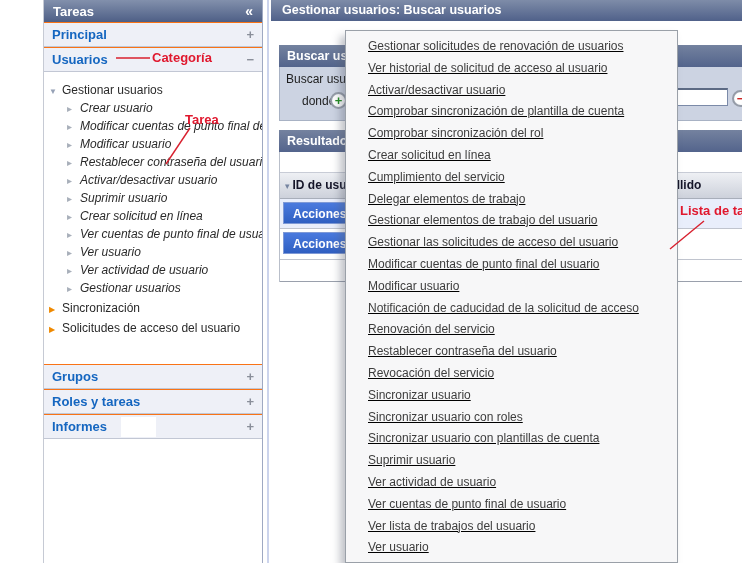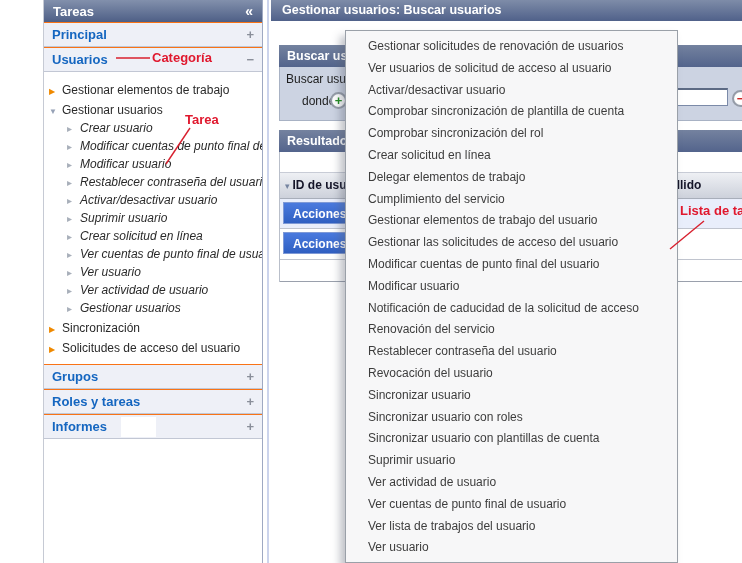--- a/index.html
+++ b/index.html
@@ -70,21 +70,21 @@
   .t-row.r2{height:30px;background:#fff;}
   .t-row.r3{height:21px;background:#fff;border-bottom:1px solid #9aa0ac;}
   .act-btn{position:absolute;left:3px;top:3px;width:110px;height:22px;
            background:linear-gradient(#4a7ade,#2f5fc2);border:1px solid #7e99d6;
            color:#fff;font-weight:bold;font-size:12px;text-align:left;padding-left:9px;
            line-height:20px;box-sizing:border-box;cursor:pointer;white-space:nowrap;overflow:hidden;}
 
   
   .menu{position:absolute;left:302px;top:30px;width:333px;height:533px;background:#f7f7f8;
         border:1px solid #9aa0a8;box-shadow:-5px 6px 8px rgba(90,95,110,0.38);
-        box-sizing:border-box;padding-top:5px;z-index:10;overflow:hidden;}
+        box-sizing:border-box;padding-top:5px;z-index:10;overflow:hidden;text-decoration:underline;}
   .menu-item{height:21.8px;line-height:21.8px;padding-left:22px;font-size:12px;color:#3d3d3d;
              white-space:nowrap;overflow:hidden;cursor:pointer;}
 
   
   .ann-svg{position:absolute;left:0;top:0;width:742px;height:563px;z-index:20;pointer-events:none;}
   .ann-label{position:absolute;z-index:21;color:#e0182e;font-weight:bold;font-size:13px;
              white-space:nowrap;pointer-events:none;}
   #ann-cat{left:109px;top:50px;}
   #ann-task{left:142px;top:112px;}
   #ann-list{left:637px;top:203px;}
@@ -108,23 +108,20 @@
         </div>
 
         <div class="cat-row">
           <span>Usuarios</span>
           <span class="cat-toggle">−</span>
         </div>
       </div>
 
     <div class="tree">
 
-        <div class="ti cat">
-          <span class="aw"></span><span>Gestionar elementos de trabajo</span>
-        </div>
 
         <div class="ti open">
           <span class="aw"></span><span>Gestionar usuarios</span>
         </div>
 
         <div class="ti leaf">
           <span class="aw"></span><span>Crear usuario</span>
         </div>
 
         <div class="ti leaf">
@@ -233,49 +230,49 @@
     <div class="t-row r2">
       <button class="act-btn">Acciones</button>
     </div>
     <div class="t-row r3"></div>
   </div>
 
   <div class="menu">
 
       <div class="menu-item">Gestionar solicitudes de renovación de usuarios</div>
 
-      <div class="menu-item">Ver usuarios de solicitud de acceso al usuario</div>
+      <div class="menu-item">Ver historial de solicitud de acceso al usuario</div>
 
       <div class="menu-item">Activar/desactivar usuario</div>
 
       <div class="menu-item">Comprobar sincronización de plantilla de cuenta</div>
 
       <div class="menu-item">Comprobar sincronización del rol</div>
 
       <div class="menu-item">Crear solicitud en línea</div>
 
+      <div class="menu-item">Cumplimiento del servicio</div>
+
       <div class="menu-item">Delegar elementos de trabajo</div>
 
-      <div class="menu-item">Cumplimiento del servicio</div>
-
       <div class="menu-item">Gestionar elementos de trabajo del usuario</div>
 
       <div class="menu-item">Gestionar las solicitudes de acceso del usuario</div>
 
       <div class="menu-item">Modificar cuentas de punto final del usuario</div>
 
       <div class="menu-item">Modificar usuario</div>
 
       <div class="menu-item">Notificación de caducidad de la solicitud de acceso</div>
 
       <div class="menu-item">Renovación del servicio</div>
 
       <div class="menu-item">Restablecer contraseña del usuario</div>
 
-      <div class="menu-item">Revocación del usuario</div>
+      <div class="menu-item">Revocación del servicio</div>
 
       <div class="menu-item">Sincronizar usuario</div>
 
       <div class="menu-item">Sincronizar usuario con roles</div>
 
       <div class="menu-item">Sincronizar usuario con plantillas de cuenta</div>
 
       <div class="menu-item">Suprimir usuario</div>
 
       <div class="menu-item">Ver actividad de usuario</div>

